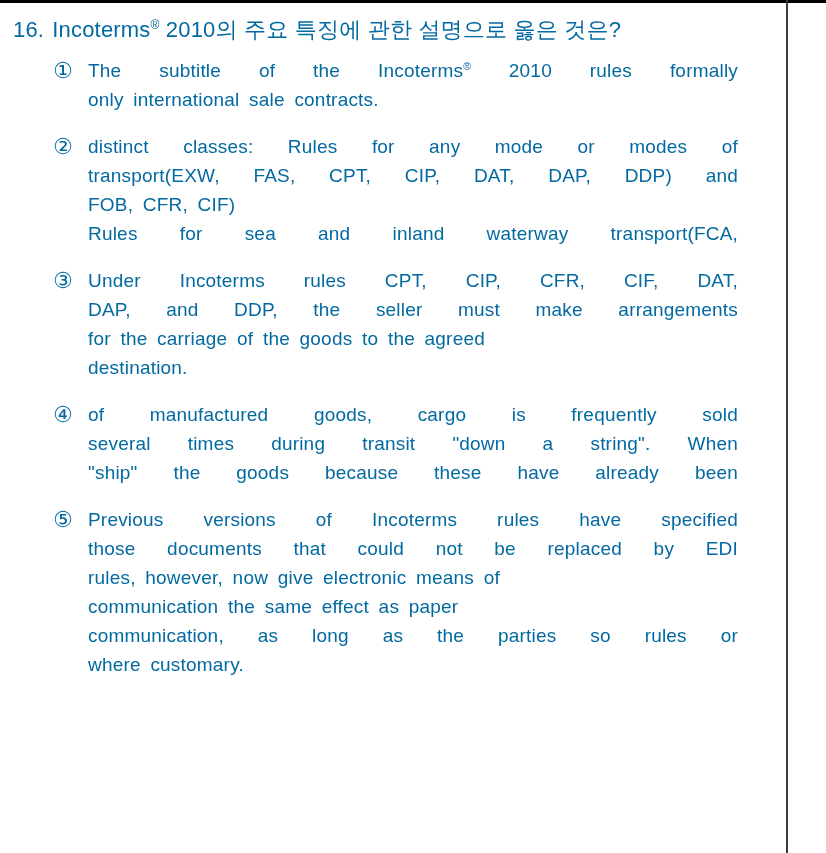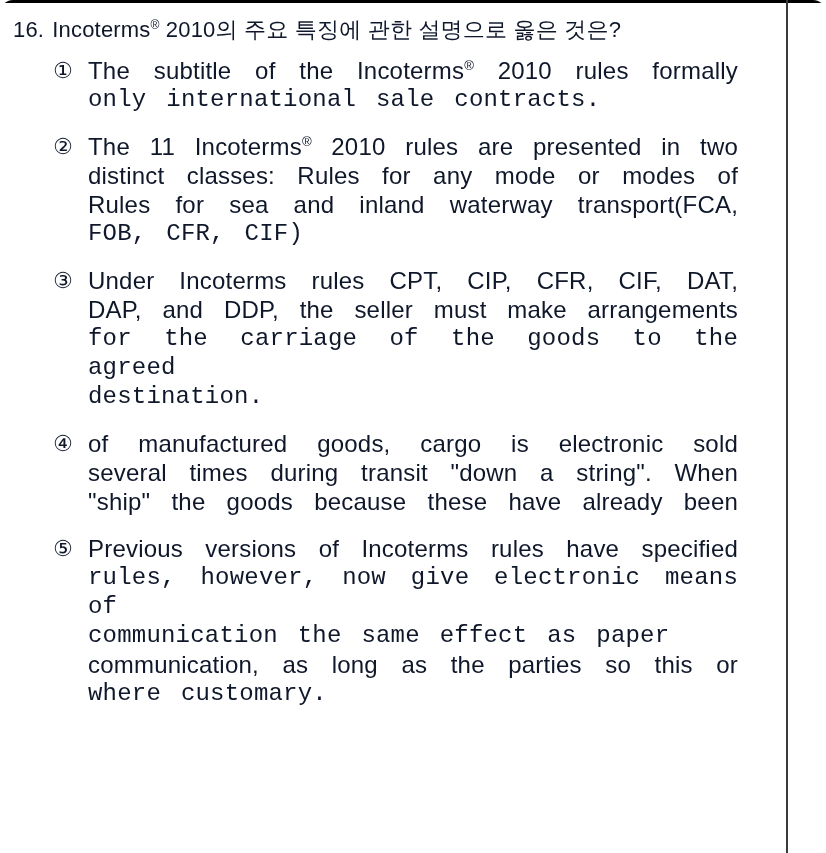--- a/index.html
+++ b/index.html
@@ -7,22 +7,21 @@
     padding: 0;
     background: #ffffff;
   }
   .page {
     position: relative;
     width: 826px;
     height: 853px;
     background: #ffffff;
     overflow: hidden;
     font-family: "Liberation Sans", "DejaVu Sans", sans-serif;
-    color: #0f172a;
-    border-radius: 13px;
+    color: #0369a1;
   }
   .top-rule {
     position: absolute;
     top: 0;
     left: 0;
     width: 826px;
     height: 3px;
     background: #000000;
   }
   .col-divider {
@@ -62,30 +61,29 @@
   }
   .marker {
     flex: 0 0 35px;
     font-size: 22px;
     line-height: 29px;
   }
   .olines {
     width: 650px;
   }
   .oline {
-    font-size: 24px;
+    font-size: 19px;
     line-height: 29px;
     word-spacing: 0.22em;
     letter-spacing: 0.2px;
     text-align: justify;
     text-align-last: justify;
   }
   .oline.no-just {
     text-align-last: left;
-    font-family: Liberation Mono, monospace;
   }
   sup.reg {
     font-size: 0.55em;
     vertical-align: super;
     line-height: 0;
     letter-spacing: 0;
   }
 </style>
 </head>
 <body>
@@ -102,48 +100,49 @@
         <div class="option">
           <span class="marker">①</span>
           <div class="olines">
             <div class="oline">The subtitle of the Incoterms<sup class="reg">®</sup> 2010 rules formally</div>
             <div class="oline no-just">only international sale contracts.</div>
           </div>
         </div>
         <div class="option">
           <span class="marker">②</span>
           <div class="olines">
-            <div class="oline">The 11 Incoterms<sup class="reg">®</sup> 2010 rules are presented in two</div>
             <div class="oline">distinct classes: Rules for any mode or modes of</div>
+            <div class="oline">transport(EXW, FAS, CPT, CIP, DAT, DAP, DDP) and</div>
+            <div class="oline no-just">FOB, CFR, CIF)</div>
             <div class="oline">Rules for sea and inland waterway transport(FCA,</div>
-            <div class="oline no-just">FOB, CFR, CIF)</div>
           </div>
         </div>
         <div class="option">
           <span class="marker">③</span>
           <div class="olines">
             <div class="oline">Under Incoterms rules CPT, CIP, CFR, CIF, DAT,</div>
             <div class="oline">DAP, and DDP, the seller must make arrangements</div>
             <div class="oline no-just">for the carriage of the goods to the agreed</div>
             <div class="oline no-just">destination.</div>
           </div>
         </div>
         <div class="option">
           <span class="marker">④</span>
           <div class="olines">
-            <div class="oline">of manufactured goods, cargo is electronic sold</div>
+            <div class="oline">of manufactured goods, cargo is frequently sold</div>
             <div class="oline">several times during transit "down a string". When</div>
             <div class="oline">"ship" the goods because these have already been</div>
           </div>
         </div>
         <div class="option">
           <span class="marker">⑤</span>
           <div class="olines">
             <div class="oline">Previous versions of Incoterms rules have specified</div>
+            <div class="oline">those documents that could not be replaced by EDI</div>
             <div class="oline no-just">rules, however, now give electronic means of</div>
             <div class="oline no-just">communication the same effect as paper</div>
-            <div class="oline">communication, as long as the parties so this or</div>
+            <div class="oline">communication, as long as the parties so rules or</div>
             <div class="oline no-just">where customary.</div>
           </div>
         </div>
       </div>
   </div>
 </div>
 
 </body></html>

